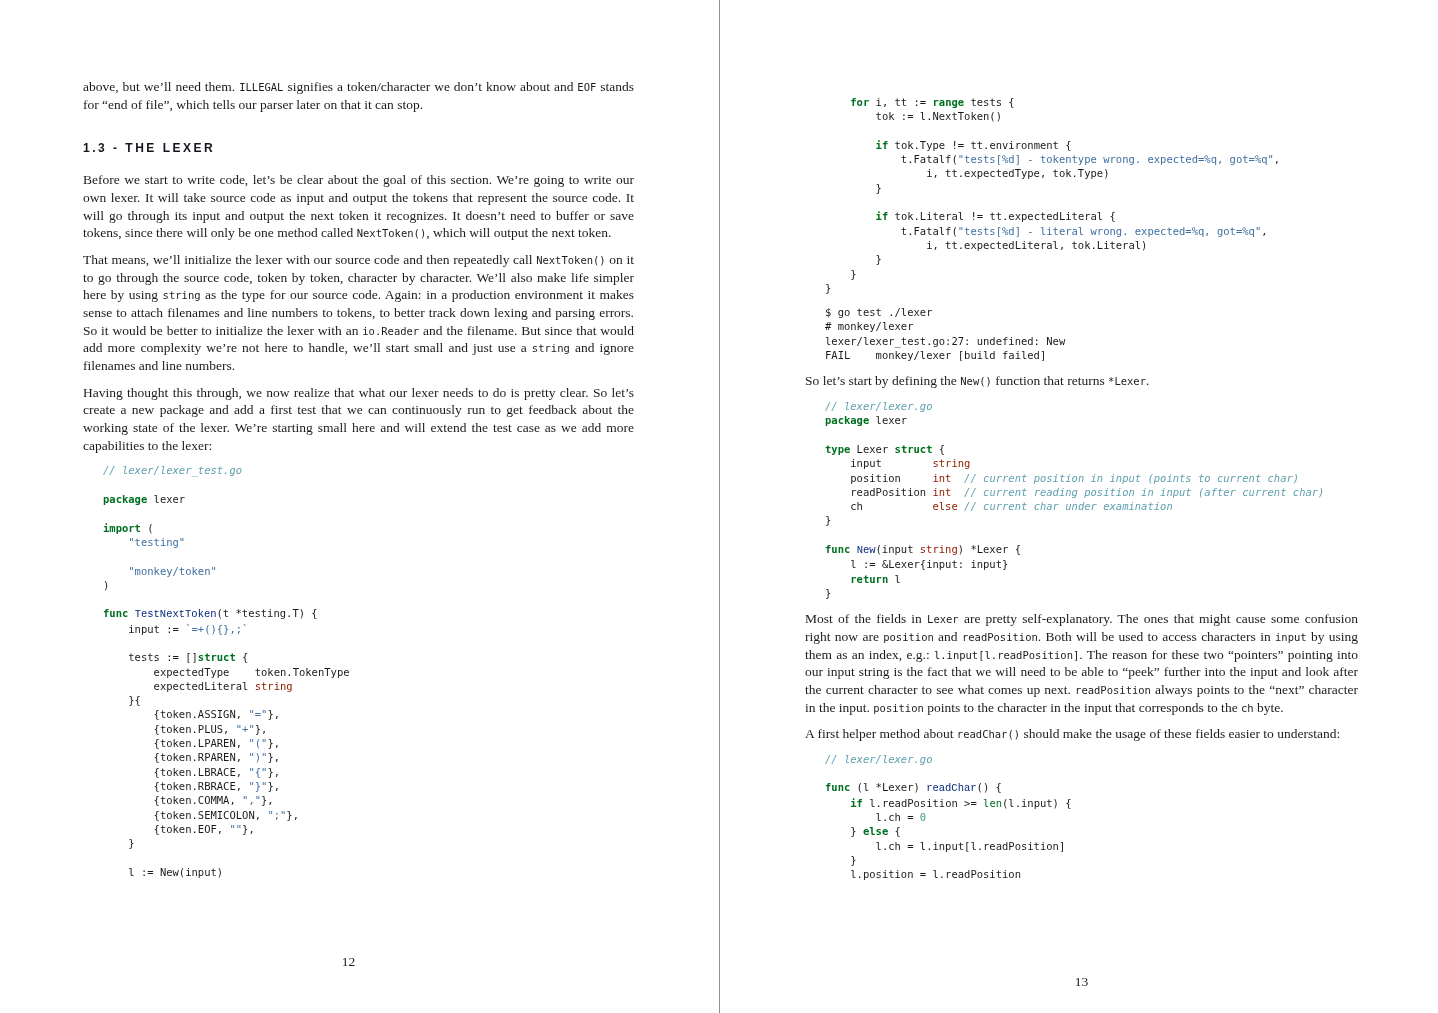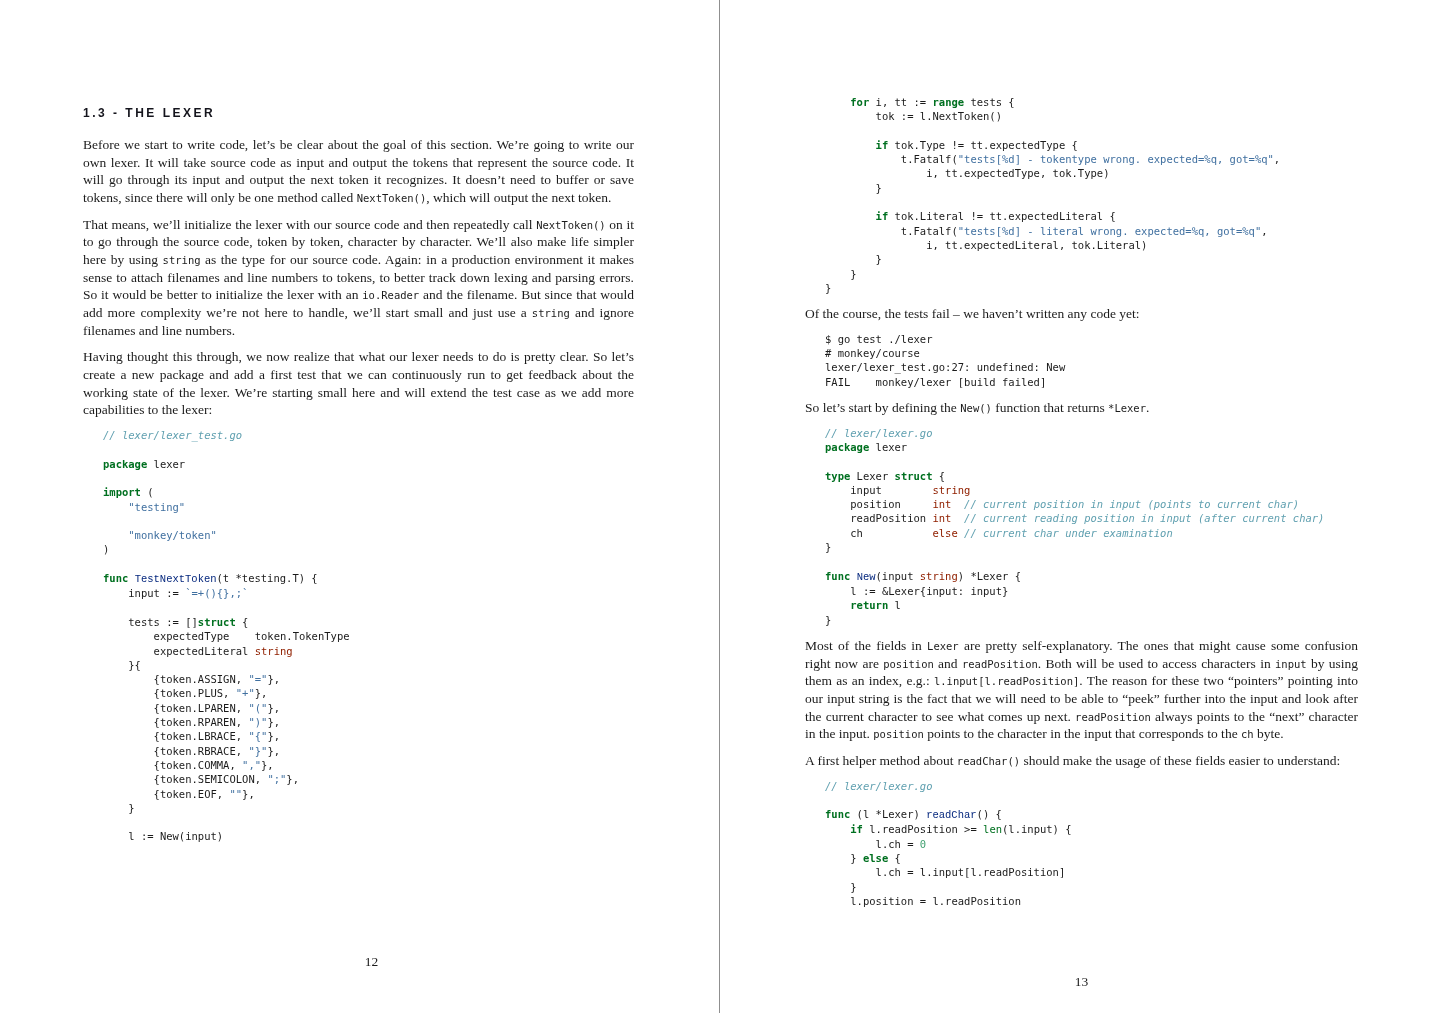--- a/index.html
+++ b/index.html
@@ -23,29 +23,30 @@
   }
   pre.top{margin-top:0;}
   .tok-k{color:#007020;font-weight:bold;}
   .tok-kt{color:#902000;}
   .tok-s{color:#4070a0;}
   .tok-c{color:#60a0b0;font-style:italic;}
   .tok-m{color:#40a070;}
   .tok-nb{color:#007020;}
   .tok-nf{color:#06287e;font-family:Liberation Mono, monospace;}
   .pagenum{position:absolute;top:954px;text-align:center;font-size:13.5px;color:#1b1b1b;}
-  .pagenum-left{left:96px;width:551px;}
+  .pagenum-left{left:73px;width:551px;}
   .pagenum-right{left:805px;width:553px;margin-top:20px;}
 </style>
 </head>
 <body>
 
 <div class="divider"></div>
 
 <div class="page page-left">
+  <p class="body"><span>above, but we’ll need them. </span><code>ILLEGAL</code><span> signifies a token/character we don’t know about and </span><code>EOF</code><span> stands for “end of file”, which tells our parser later on that it can stop.</span></p>
   <h2 class="section">1.3 - THE LEXER</h2>
   <p class="body"><span>Before we start to write code, let’s be clear about the goal of this section. We’re going to write our own lexer. It will take source code as input and output the tokens that represent the source code. It will go through its input and output the next token it recognizes. It doesn’t need to buffer or save tokens, since there will only be one method called </span><code>NextToken()</code><span>, which will output the next token.</span></p>
   <p class="body"><span>That means, we’ll initialize the lexer with our source code and then repeatedly call </span><code>NextToken()</code><span> on it to go through the source code, token by token, character by character. We’ll also make life simpler here by using </span><code>string</code><span> as the type for our source code. Again: in a production environment it makes sense to attach filenames and line numbers to tokens, to better track down lexing and parsing errors. So it would be better to initialize the lexer with an </span><code>io.Reader</code><span> and the filename. But since that would add more complexity we’re not here to handle, we’ll start small and just use a </span><code>string</code><span> and ignore filenames and line numbers.</span></p>
   <p class="body"><span>Having thought this through, we now realize that what our lexer needs to do is pretty clear. So let’s create a new package and add a first test that we can continuously run to get feedback about the working state of the lexer. We’re starting small here and will extend the test case as we add more capabilities to the lexer:</span></p>
   <pre class="code"><span class="tok-c">// lexer/lexer_test.go</span>
 
 <span class="tok-k">package</span><span> lexer</span>
 
 <span class="tok-k">import</span><span> (</span>
 <span>    </span><span class="tok-s">"testing"</span>
@@ -72,35 +73,34 @@
 <span>    }</span>
 
 <span>    l := New(input)</span>
 </pre>
 </div>
 
 <div class="page page-right">
   <pre class="code top"><span>    </span><span class="tok-k">for</span><span> i, tt := </span><span class="tok-k">range</span><span> tests {</span>
 <span>        tok := l.NextToken()</span>
 
-<span>        </span><span class="tok-k">if</span><span> tok.Type != tt.expectedType {</span>
+<span>        </span><span class="tok-k">if</span><span> tok.Type != tt.environment {</span>
 <span>            t.Fatalf(</span><span class="tok-s">"tests[%d] - tokentype wrong. expected=%q, got=%q"</span><span>,</span>
 <span>                i, tt.expectedType, tok.Type)</span>
 <span>        }</span>
 
 <span>        </span><span class="tok-k">if</span><span> tok.Literal != tt.expectedLiteral {</span>
 <span>            t.Fatalf(</span><span class="tok-s">"tests[%d] - literal wrong. expected=%q, got=%q"</span><span>,</span>
 <span>                i, tt.expectedLiteral, tok.Literal)</span>
 <span>        }</span>
 <span>    }</span>
 <span>}</span>
 </pre>
-  <p class="body"><span>Of the course, the tests fail – we haven’t written any code yet:</span></p>
   <pre class="code"><span>$ go test ./lexer</span>
-<span># monkey/course</span>
+<span># monkey/lexer</span>
 <span>lexer/lexer_test.go:27: undefined: New</span>
 <span>FAIL    monkey/lexer [build failed]</span>
 </pre>
   <p class="body"><span>So let’s start by defining the </span><code>New()</code><span> function that returns </span><code>*Lexer</code><span>.</span></p>
   <pre class="code"><span class="tok-c">// lexer/lexer.go</span>
 <span class="tok-k">package</span><span> lexer</span>
 
 <span class="tok-k">type</span><span> Lexer </span><span class="tok-k">struct</span><span> {</span>
 <span>    input        </span><span class="tok-kt">string</span>
 <span>    position     </span><span class="tok-kt">int</span><span>  </span><span class="tok-c">// current position in input (points to current char)</span>

